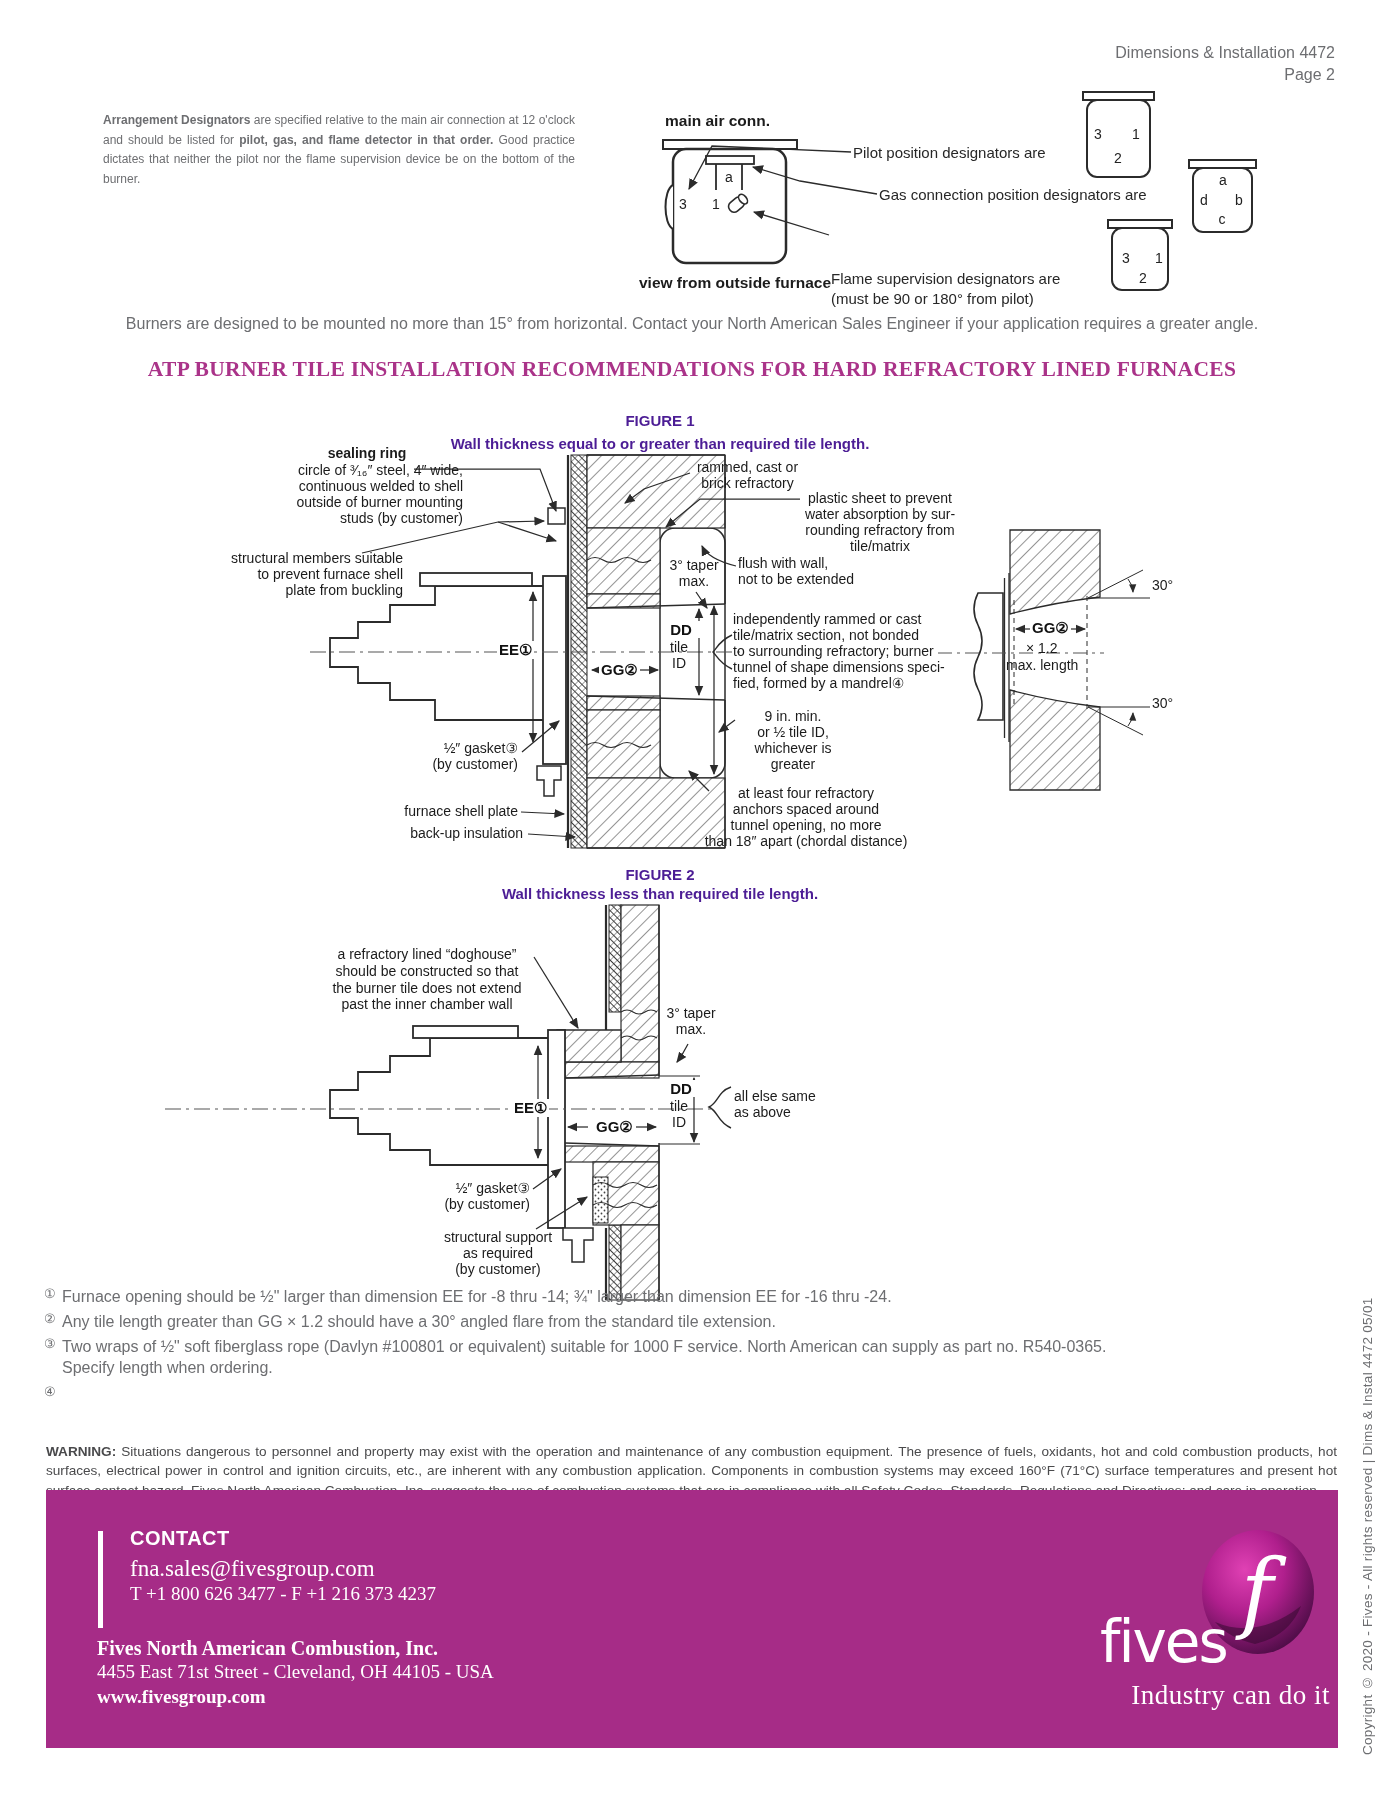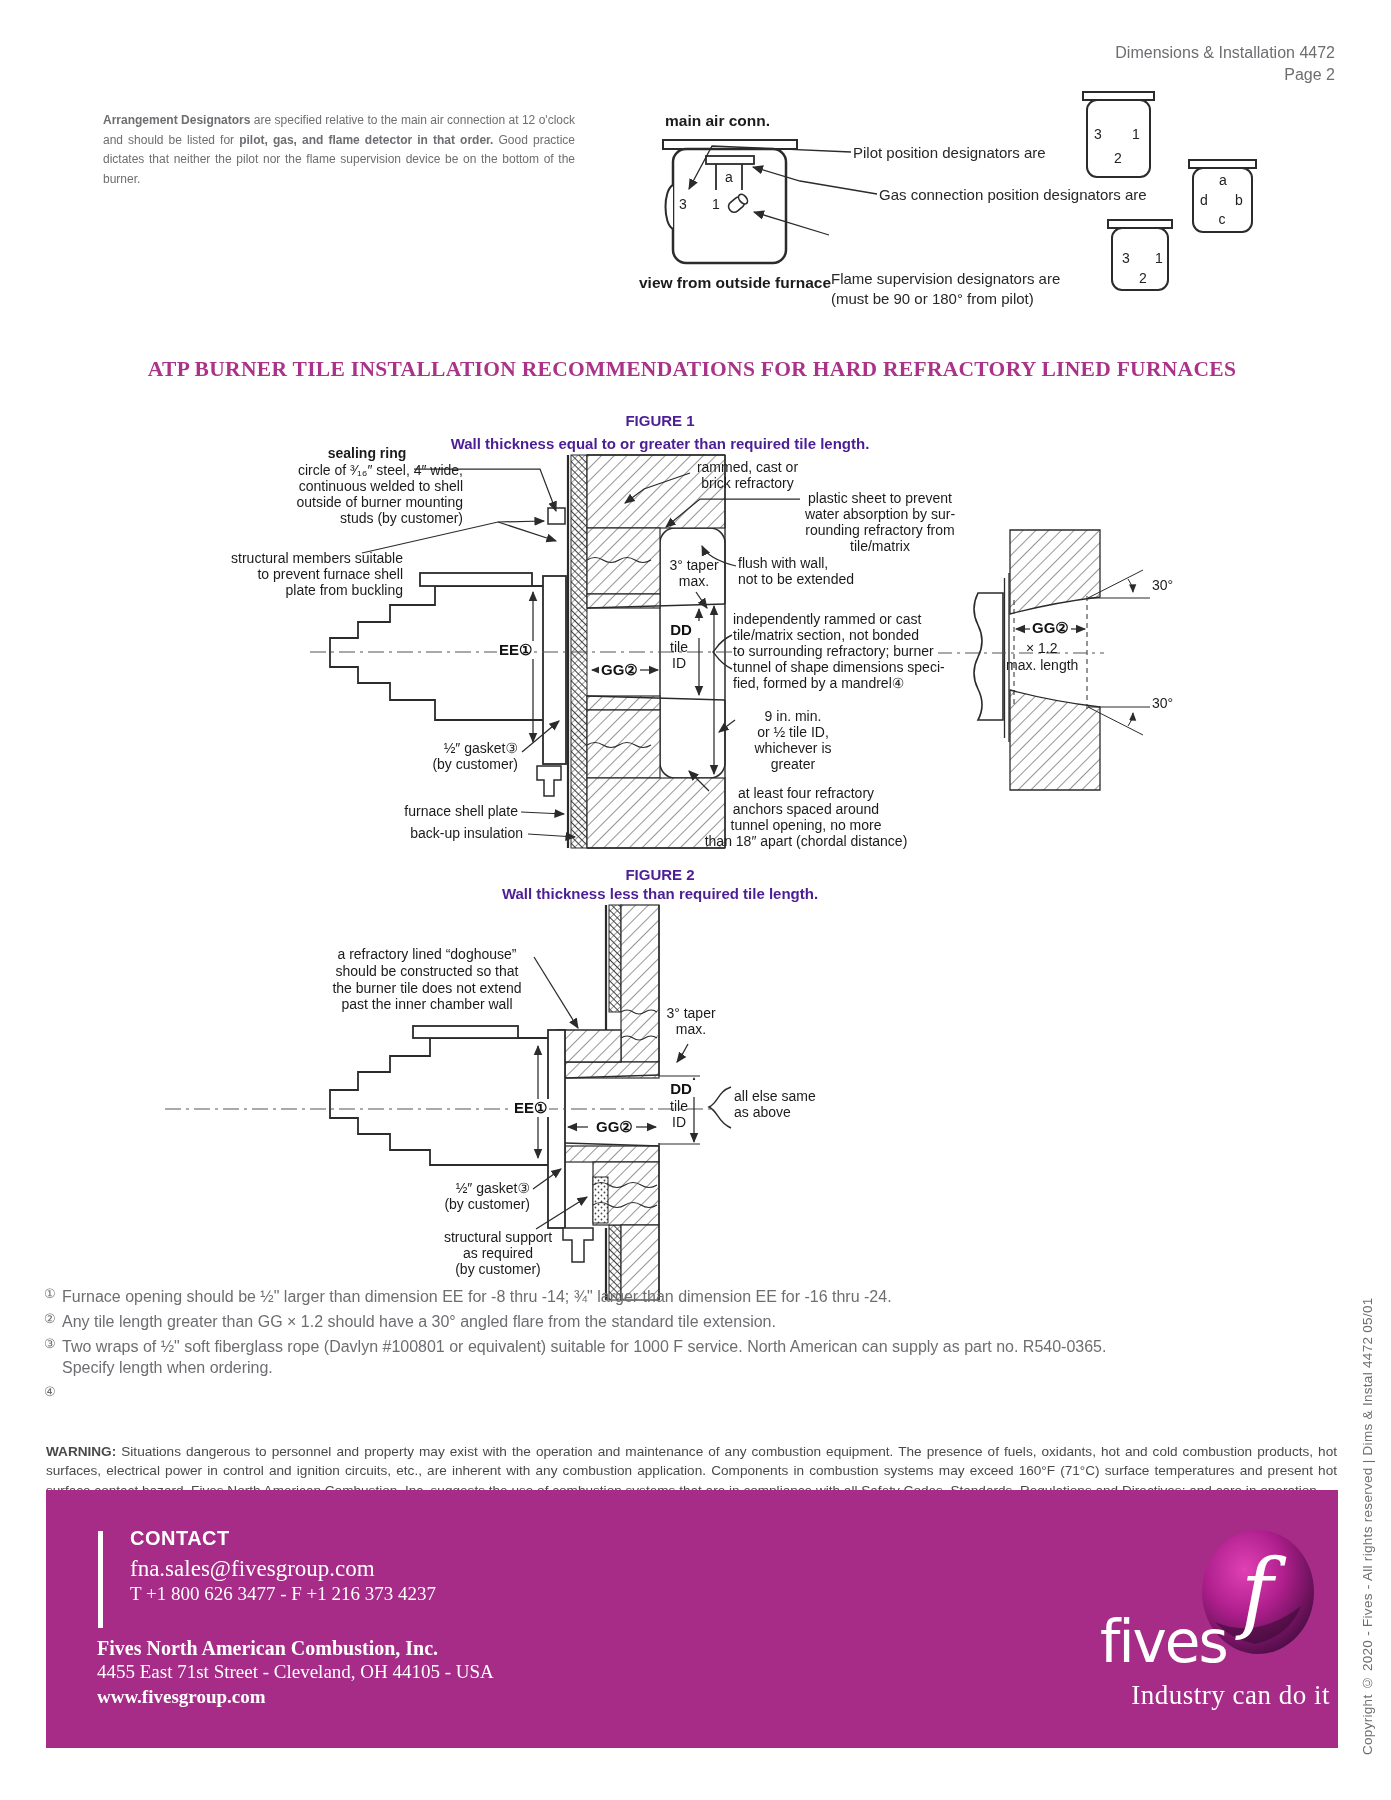--- a/index.html
+++ b/index.html
@@ -222,20 +222,21 @@
 
   <div class="badge-num" style="left:1214px;top:172px;">a</div>
   <div class="badge-num" style="left:1195px;top:192px;">d</div>
   <div class="badge-num" style="left:1230px;top:192px;">b</div>
   <div class="badge-num" style="left:1213px;top:211px;">c</div>
 
   <div class="badge-num" style="left:1117px;top:250px;">3</div>
   <div class="badge-num" style="left:1150px;top:250px;">1</div>
   <div class="badge-num" style="left:1134px;top:270px;">2</div>
 
+  <div class="txt gray ctr" style="left:46px;top:315px;width:1292px;font-size:16px;">Burners are designed to be mounted no more than 15° from horizontal. Contact your North American Sales Engineer if your application requires a greater angle.</div>
   <div class="txt ctr serif b" style="left:46px;top:357px;width:1292px;font-size:21.5px;letter-spacing:0.3px;color:var(--heading_magenta);">ATP BURNER TILE INSTALLATION RECOMMENDATIONS FOR HARD REFRACTORY LINED FURNACES</div>
 
   <div class="figtitle" style="left:560px;top:412px;width:200px;">FIGURE 1</div>
   <div class="figtitle" style="left:410px;top:435px;width:500px;">Wall thickness equal to or greater than required tile length.</div>
 
   <div class="lbl b ctr" style="left:302px;top:446px;width:130px;">sealing ring</div>
   <div class="lbl ra" style="left:250px;top:463px;width:213px;">circle of ³⁄₁₆″ steel, 4″ wide,
 continuous welded to shell
 outside of burner mounting
 studs (by customer)</div>

